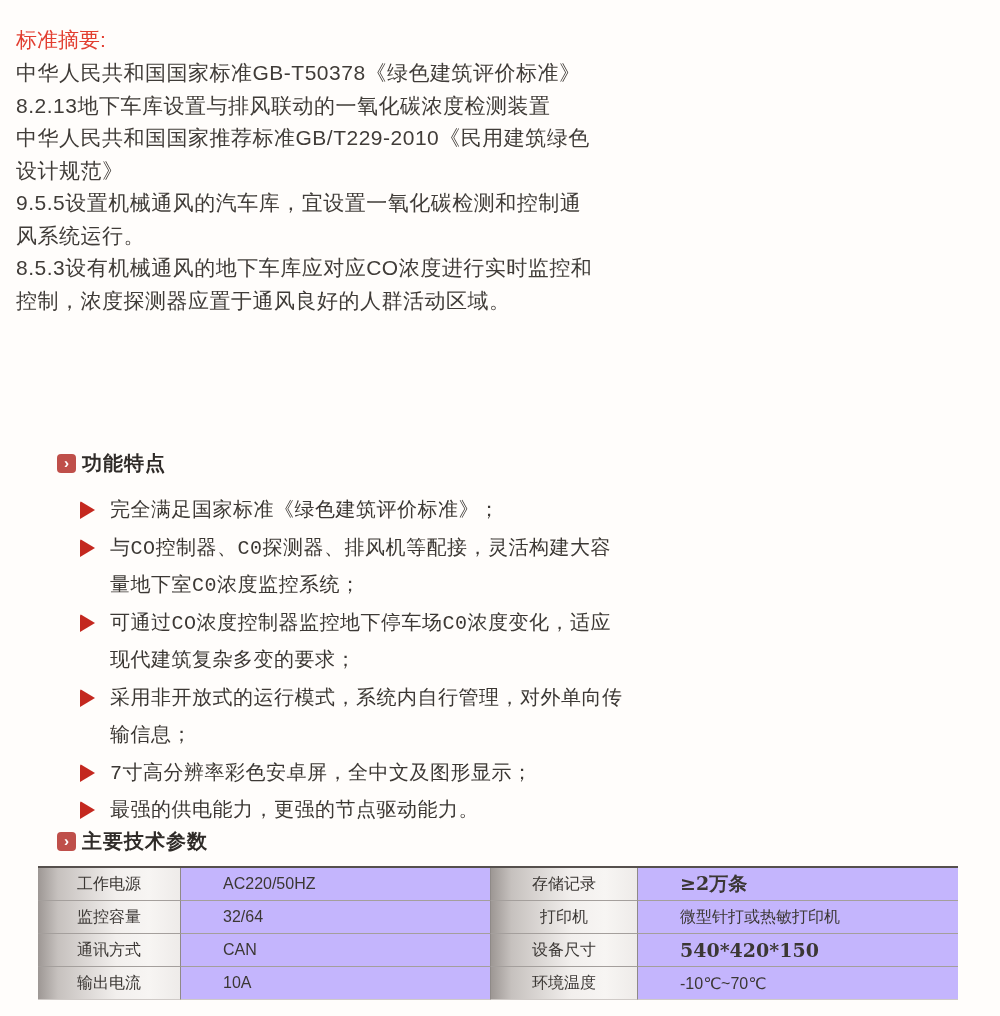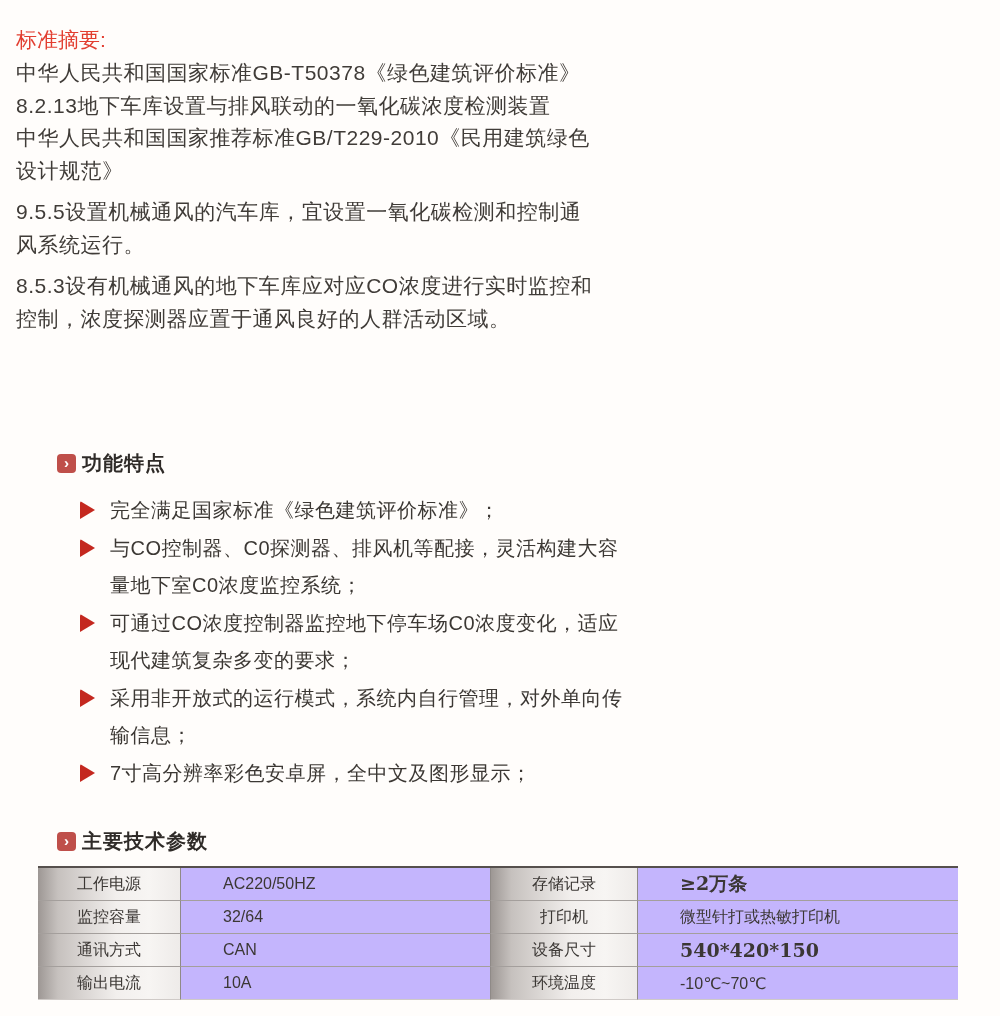--- a/index.html
+++ b/index.html
@@ -10,36 +10,36 @@
     font-family: "Liberation Sans", "DejaVu Sans", sans-serif;
     color: #3c3834;
   }
 
   
   .standards { position: absolute; left: 16px; top: 24px; width: 640px; }
   .standards-title {
     font-size: 21px; line-height: 32px; color: #e23e30; margin-bottom: 1px;
   }
   .std-line { font-size: 21px; line-height: 32.5px; color: #403c38; letter-spacing: 0.5px; }
-  .std-line.para-gap { margin-top: 9px; }
+  .std-line.para-gap { }
 
   
   .section-heading { display: flex; align-items: center; gap: 6px; }
   .badge {
     width: 19px; height: 19px; border-radius: 4px;
     background: #bf4f4a; color: #ffffff;
     display: inline-flex; align-items: center; justify-content: center;
     font-size: 15px; font-weight: bold; line-height: 1; padding-bottom: 2px;
   }
   .section-heading h2 { font-size: 20px; font-weight: 700; color: #2f2b28; letter-spacing: 1px; }
 
   
   .features { position: absolute; left: 57px; top: 450px; width: 600px; }
   .feature-list { list-style: none; margin-top: 15px; }
-  .feature-item { position: relative; padding-left: 53px; width: 570px; }
+  .feature-item { position: relative; padding-left: 53px; width: 570px; font-family: Liberation Mono, monospace; }
   .feature-item .tri {
     position: absolute; left: 23px; top: 9px;
     width: 0; height: 0;
     border-left: 15px solid #c4281f;
     border-top: 9px solid transparent;
     border-bottom: 9px solid transparent;
     border-top-left-radius: 2px;
   }
   .feature-item .feature-text {
     display: block; width: 514px;
@@ -113,20 +113,24 @@
         <span class="feature-text">可通过CO浓度控制器监控地下停车场C0浓度变化，适应现代建筑复杂多变的要求；</span>
       </li>
       <li class="feature-item">
         <span class="tri"></span>
         <span class="feature-text">采用非开放式的运行模式，系统内自行管理，对外单向传输信息；</span>
       </li>
       <li class="feature-item">
         <span class="tri"></span>
         <span class="feature-text">7寸高分辨率彩色安卓屏，全中文及图形显示；</span>
       </li>
+      <li class="feature-item">
+        <span class="tri"></span>
+        <span class="feature-text">最强的供电能力，更强的节点驱动能力。</span>
+      </li>
     </ul>
   </section>
 
   <div class="section-heading specs-heading">
     <span class="badge">›</span>
     <h2>主要技术参数</h2>
   </div>
 
   <div class="spec-table">
 

